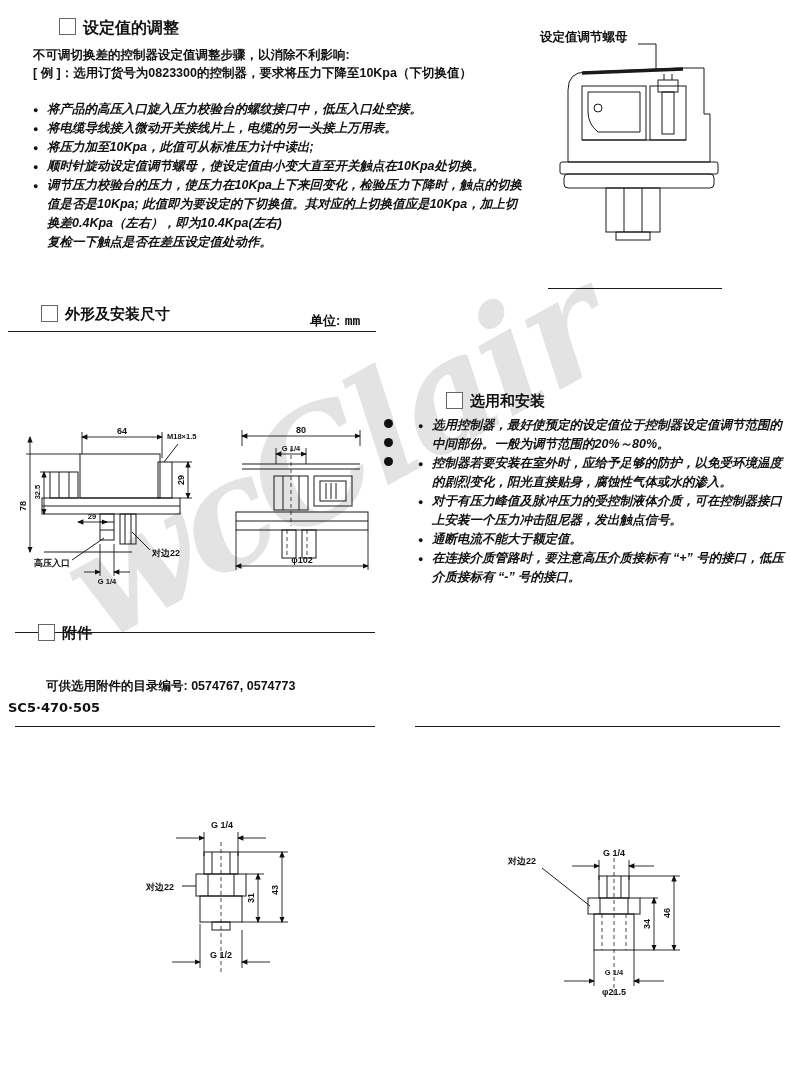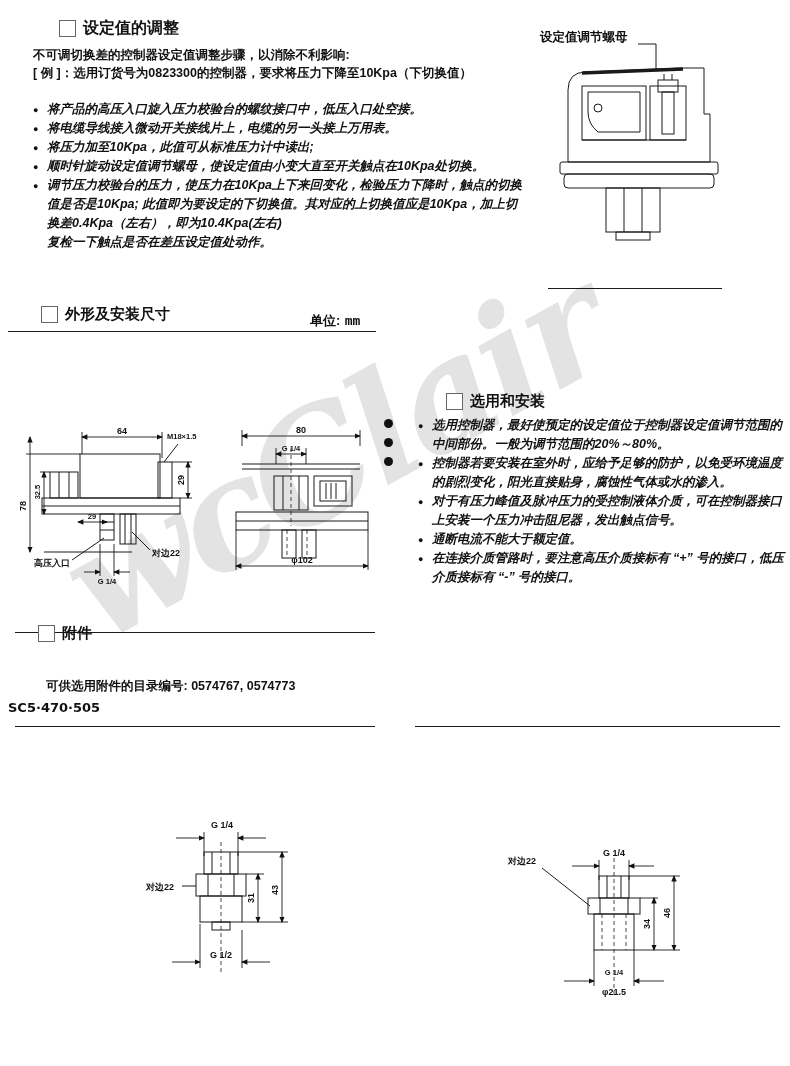--- a/index.html
+++ b/index.html
@@ -5,21 +5,21 @@
   html,body{margin:0;padding:0;background:#ffffff;}
   .page{position:relative;width:790px;height:1066px;background:#fff;overflow:hidden;
         font-family:"Liberation Sans","DejaVu Sans",sans-serif;color:#111;}
   .layer{position:absolute;z-index:1;}
   
   .watermark{position:absolute;left:30px;top:330px;width:740px;z-index:0;
      font-family:"DejaVu Serif",serif;font-style:italic;font-weight:bold;
      font-size:150px;letter-spacing:-6px;color:#e3e3e3;
      transform:rotate(-29deg);transform-origin:center;user-select:none;}
   
-  .sec-head{position:absolute;display:flex;align-items:center;gap:7px;padding-left:24px;}
+  .sec-head{position:absolute;display:flex;align-items:flex-start;gap:7px;padding-left:24px;}
   .sqr{display:inline-block;width:15px;height:15px;border:1.6px solid #666;background:#fff;}
   .h1{font-size:16px;font-weight:bold;}
   .h2{font-size:15px;font-weight:bold;}
   .txt{position:absolute;font-size:12.5px;font-weight:bold;line-height:19px;white-space:nowrap;}
   .blist{position:absolute;font-size:12.5px;font-weight:bold;line-height:19px;font-style:italic;}
   .bitem{position:relative;padding-left:14px;}
   .bitem::before{content:"●";position:absolute;left:0;top:1px;font-size:9px;line-height:19px;}
   .cont{padding-left:14px;}
   .hline{position:absolute;border-top:1.6px solid #1a1a1a;height:0;}
   .unit-row{position:absolute;font-weight:bold;}

